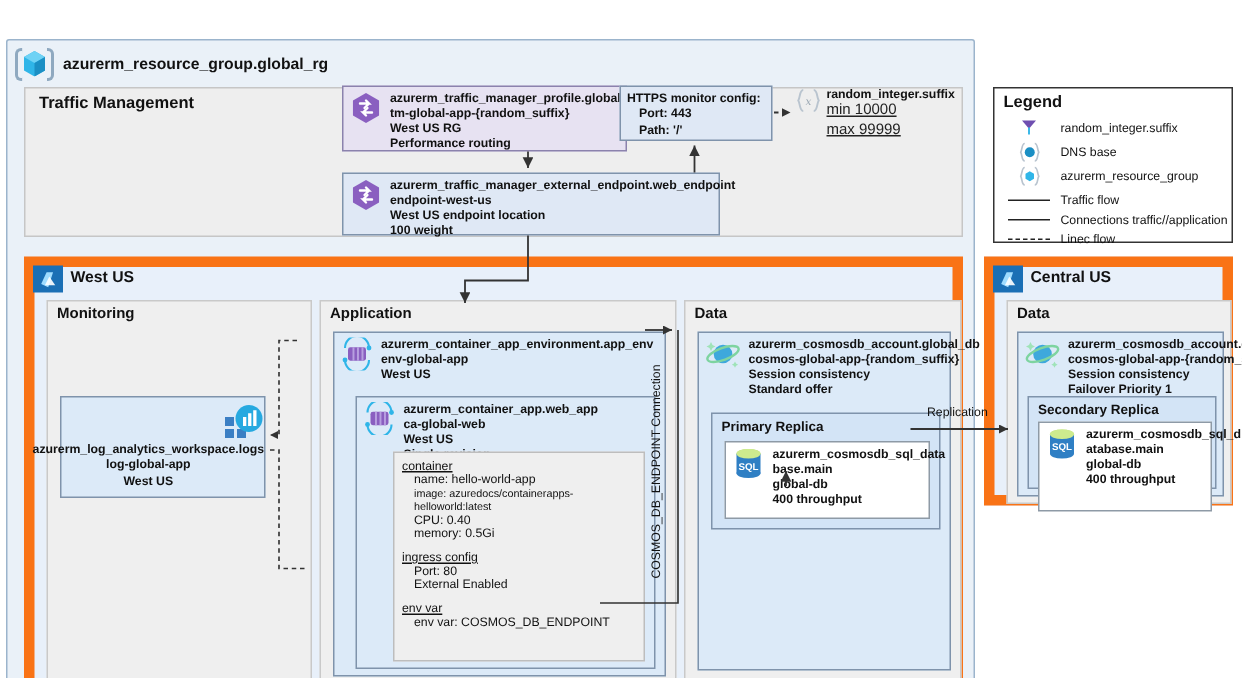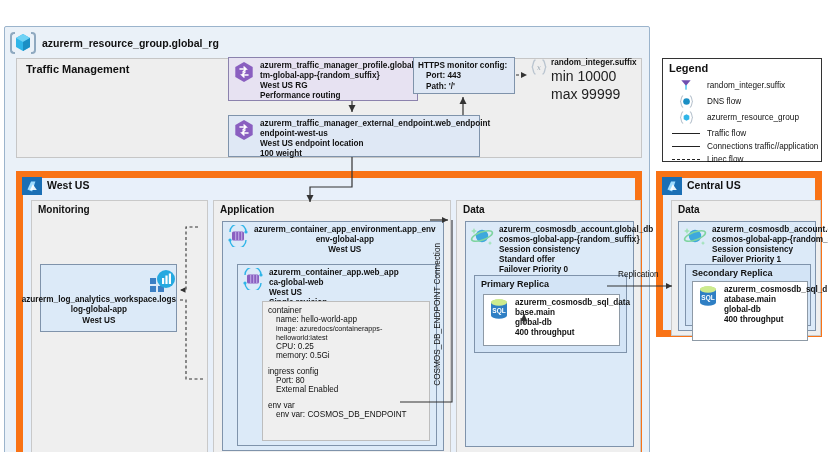--- a/index.html
+++ b/index.html
@@ -76,21 +76,21 @@
   #tm-endpoint { left: 228px; top: 91px; width: 252px; height: 42px; }
   #https-monitor { left: 413px; top: 33px; width: 102px; height: 37px;
     background: #dfe8f5; border: 1px solid #7f93ab; }
   .mon-l1 { font-size: 8.2px; font-weight: bold; color: #111; }
   .mon-l { font-size: 8.2px; font-weight: bold; color: #111; padding-left: 8px; }
 
   #random-int { left: 530px; top: 34px; width: 110px; height: 36px;
     display: flex; align-items: flex-start; gap: 3px; }
   .ri-lines { line-height: 1.25; }
   .ri-l1 { font-size: 8.2px; font-weight: bold; color: #111; }
-  .ri-l { font-size: 14px; color: #222; }
+  .ri-l { font-size: 10px; color: #222; text-decoration: underline; }
 
   
   .tm-icon { width: 22px; height: 22px; flex: 0 0 22px; }
 
   
   #legend {
     left: 662px; top: 34px; width: 160px; height: 104px;
     background: #ffffff; border: 1px solid #333;
   }
   .legend-row {
@@ -152,21 +152,21 @@
   }
   #web-app {
     left: 14px; top: 42px; width: 200px; height: 182px;
     background: #dceaf8; border: 1px solid #7f93ab;
   }
   #container-spec {
     left: 24px; top: 36px; width: 168px; height: 140px;
     background: #efefef; border: 1px solid #bdbdbd;
     padding: 4px 5px;
   }
-  .spec-h { font-size: 8.2px; color: #111; }
+  .spec-h { font-size: 8.2px; color: #111; text-decoration: underline; }
   .spec-i { font-size: 8.2px; color: #111; padding-left: 8px; }
   .spec-gap { height: 7px; }
 
   
   #cosmos-west {
     left: 8px; top: 20px; width: 169px; height: 226px;
     background: #dceaf8; border: 1px solid #7f93ab;
   }
   #cosmos-central {
     left: 6px; top: 20px; width: 138px; height: 110px;
@@ -309,21 +309,21 @@
     </div>
 
     <div class="legend-row" style="top:36px;">
       <span class="legend-key">
         <svg width="15" height="15" viewBox="0 0 18 18">
           <path d="M5 2 C2.5 2 3 7 1.8 9 C3 11 2.5 16 5 16" stroke="#b9c4cf" stroke-width="1.3" fill="none"></path>
           <path d="M13 2 C15.5 2 15 7 16.2 9 C15 11 15.5 16 13 16" stroke="#b9c4cf" stroke-width="1.3" fill="none"></path>
           <circle cx="9" cy="9" r="4" fill="#1b8fc4"></circle>
         </svg>
       </span>
-      <span class="legend-label">DNS flow</span>
+      <span class="legend-label">DNS base</span>
     </div>
 
     <div class="legend-row" style="top:52px;">
       <span class="legend-key">
         <svg width="15" height="15" viewBox="0 0 18 18">
           <path d="M5 2 C2.5 2 3 7 1.8 9 C3 11 2.5 16 5 16" stroke="#b9c4cf" stroke-width="1.3" fill="none"></path>
           <path d="M13 2 C15.5 2 15 7 16.2 9 C15 11 15.5 16 13 16" stroke="#b9c4cf" stroke-width="1.3" fill="none"></path>
           <polygon points="9,5 12.4,7 12.4,11 9,13 5.6,11 5.6,7" fill="#2fb5e8"></polygon>
         </svg>
       </span>
@@ -380,21 +380,21 @@
           <div class="log-l">log-global-app</div>
           <div class="log-l">West US</div>
         </span>
       </div>
     </div>
 
     <div class="subpanel" id="sp-application">
       <div class="subpanel-title">Application</div>
 
       <div class="abs" id="app-env">
-        <div class="node-inner" style="padding:3px 4px;text-align:center;">
+        <div class="node-inner" style="padding:3px 4px;">
           <span style="width:22px;height:22px;flex:0 0 22px;">
             <svg viewBox="0 0 22 22">
               <path d="M3 15 A8 8 0 0 0 19 15" stroke="#2fb5e8" stroke-width="1.4" fill="none"></path>
               <path d="M19 7 A8 8 0 0 0 3 7" stroke="#2fb5e8" stroke-width="1.4" fill="none"></path>
               <circle cx="3" cy="15" r="1.6" fill="#2fb5e8"></circle>
               <circle cx="19" cy="7" r="1.6" fill="#2fb5e8"></circle>
               <rect x="5" y="6.5" width="12" height="9" rx="1.6" fill="#8a5fc0"></rect>
               <rect x="8" y="6.5" width="1.3" height="9" fill="#b79fe0"></rect>
               <rect x="11" y="6.5" width="1.3" height="9" fill="#b79fe0"></rect>
               <rect x="14" y="6.5" width="1.3" height="9" fill="#b79fe0"></rect>
@@ -426,21 +426,21 @@
               <div class="node-l">ca-global-web</div>
               <div class="node-l">West US</div>
               <div class="node-l">Single revision</div>
             </span>
           </div>
 
           <div class="abs" id="container-spec">
             <div class="spec-h">container</div>
             <div class="spec-i">name: hello-world-app</div>
             <div class="spec-i" style="font-size:7.2px;">image: azuredocs/containerapps-helloworld:latest</div>
-            <div class="spec-i">CPU: 0.25</div>
+            <div class="spec-i">CPU: 0.40</div>
             <div class="spec-i">memory: 0.5Gi</div>
             <div class="spec-gap"></div>
             <div class="spec-h">ingress config</div>
             <div class="spec-i">Port: 80</div>
             <div class="spec-i">External Enabled</div>
             <div class="spec-gap"></div>
             <div class="spec-h">env var</div>
             <div class="spec-i">env var: COSMOS_DB_ENDPOINT</div>
           </div>
         </div>
@@ -458,21 +458,20 @@
               <ellipse cx="12" cy="11" rx="11" ry="4" fill="none" stroke="#7ed4a0" stroke-width="1.6" transform="rotate(-20 12 11)"></ellipse>
               <path d="M4 3 l1 2 l2 1 l-2 1 l-1 2 l-1 -2 l-2 -1 l2 -1 z" fill="#9fe3b8"></path>
               <path d="M20 16 l0.7 1.4 l1.4 0.7 l-1.4 0.7 l-0.7 1.4 l-0.7 -1.4 l-1.4 -0.7 l1.4 -0.7 z" fill="#9fe3b8"></path>
             </svg>
           </span>
           <span class="node-lines">
             <div class="node-l1">azurerm_cosmosdb_account.global_db</div>
             <div class="node-l">cosmos-global-app-{random_suffix}</div>
             <div class="node-l">Session consistency</div>
             <div class="node-l">Standard offer</div>
-            <div class="node-l">Failover Priority 0</div>
           </span>
         </div>
 
         <div class="replica-box" id="primary-replica">
           <div class="replica-title">Primary Replica</div>
           <div class="sql-card" id="sql-west">
             <span style="width:22px;height:22px;flex:0 0 22px;">
               <svg viewBox="0 0 22 22">
                 <ellipse cx="11" cy="4.5" rx="8" ry="3.2" fill="#b9e07a"></ellipse>
                 <rect x="3" y="4.5" width="16" height="13" fill="#2f7fc4"></rect>

